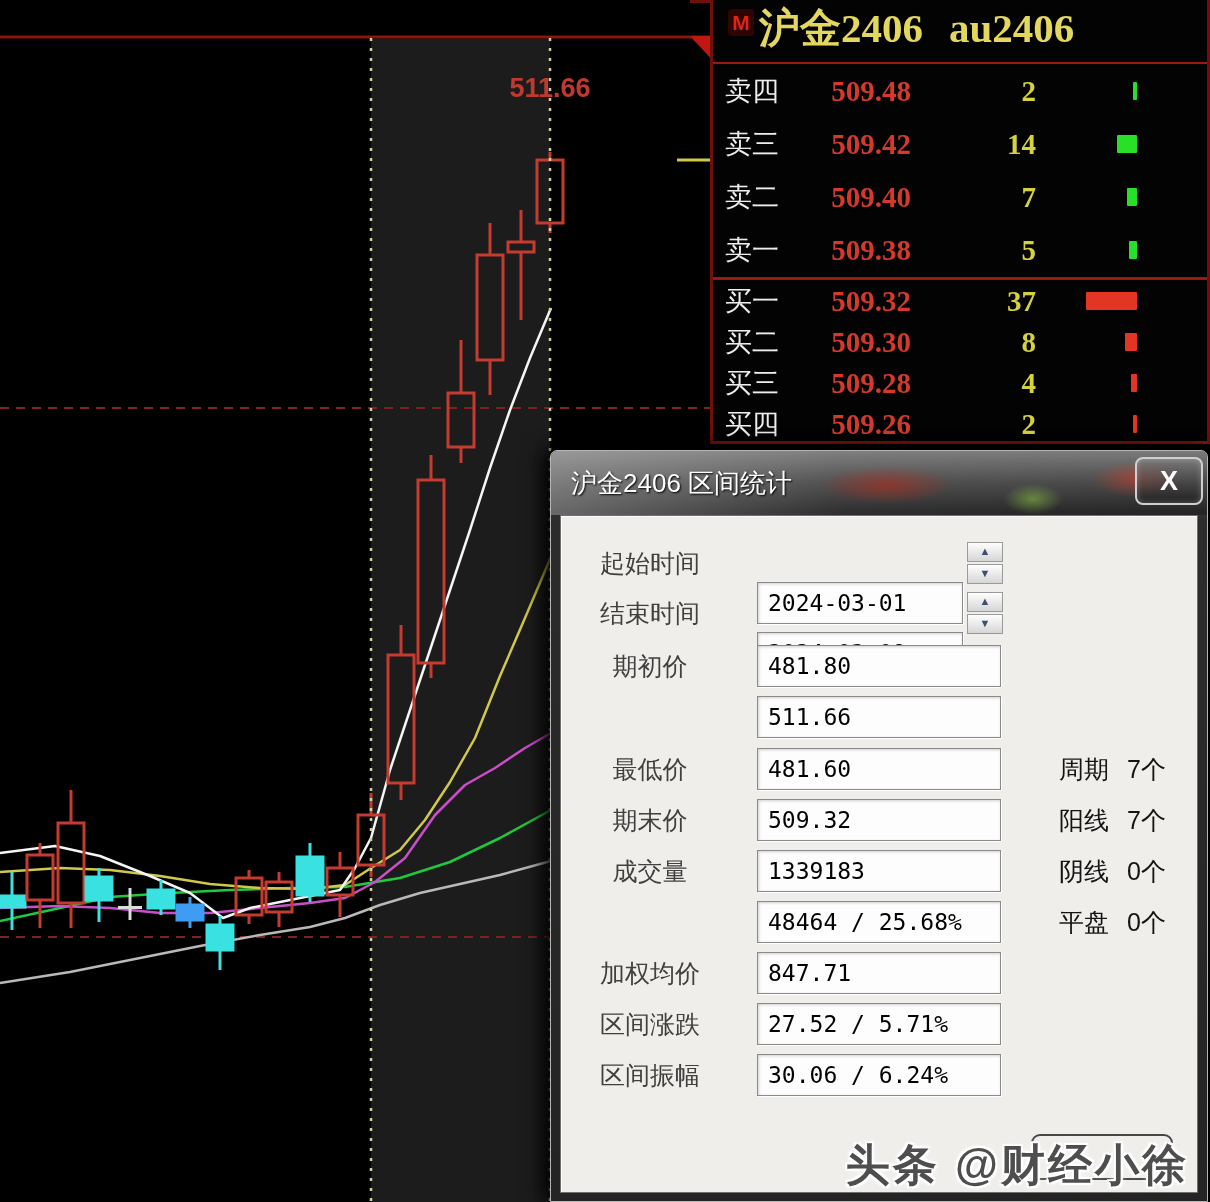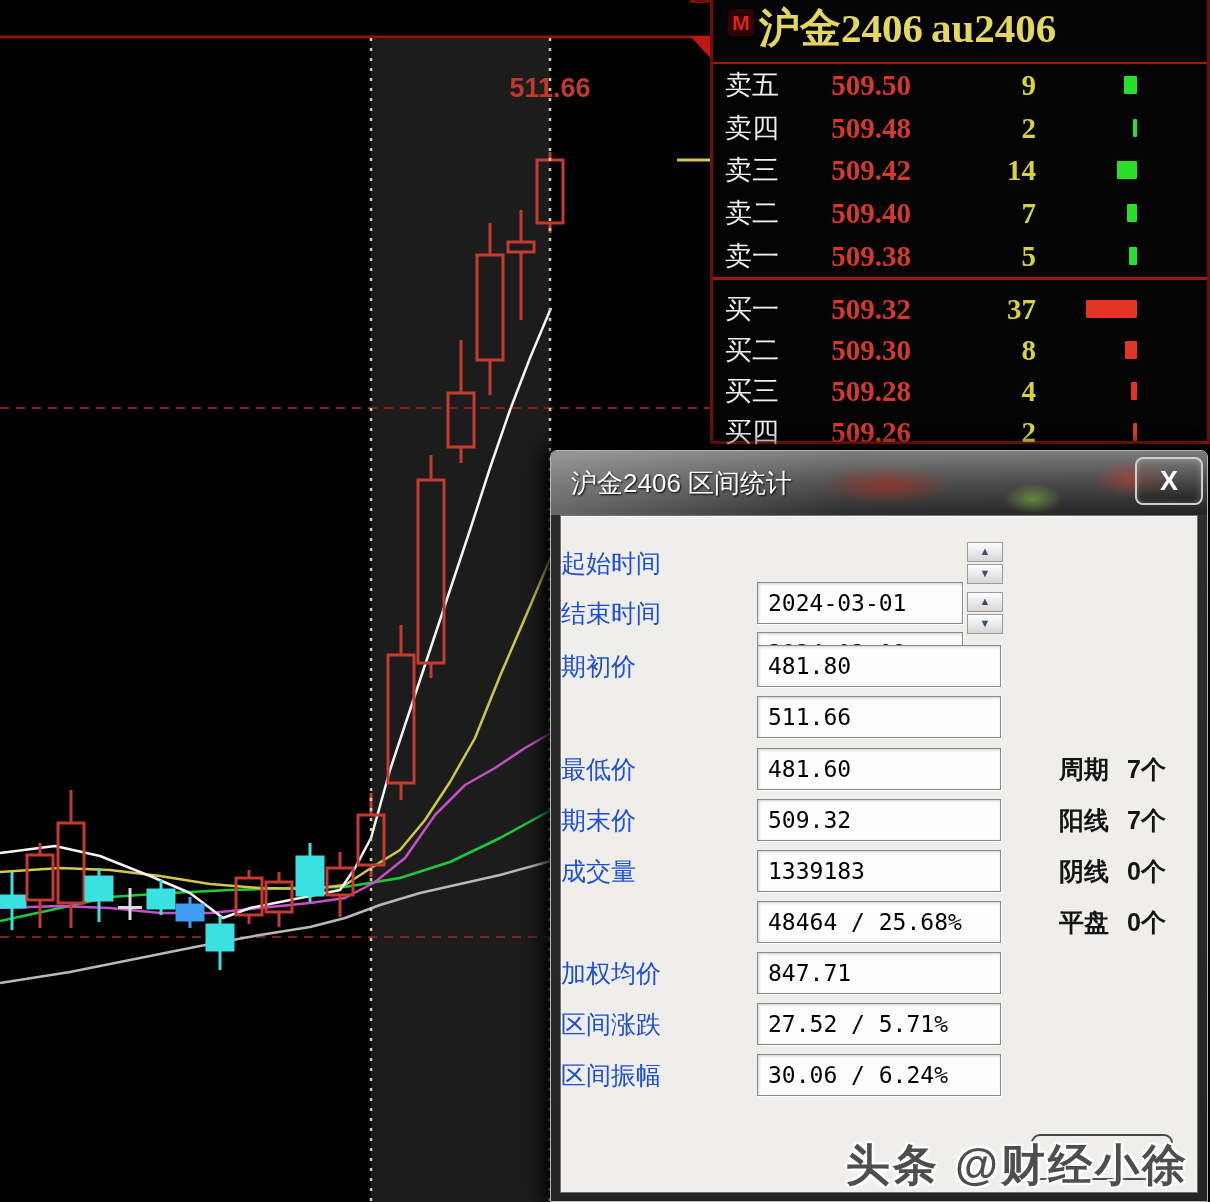--- a/index.html
+++ b/index.html
@@ -13,23 +13,23 @@
   
   .quote-top-line{position:absolute;left:690px;top:0;width:520px;height:3px;background:#6e1009;}
   .quote-panel{position:absolute;left:710px;top:0;width:500px;height:444px;background:#030303;
                box-sizing:border-box;border-left:3px solid #6e1009;border-right:3px solid #6e1009;
                border-bottom:3px solid #8c150c;}
   .quote-title-row{position:absolute;left:0;top:0;width:100%;height:62px;border-bottom:2px solid #9b1a10;}
   .m-badge{position:absolute;left:15px;top:9px;width:26px;height:27px;background:#2e0503;color:#e02415;
            font-weight:bold;font-size:21px;text-align:center;line-height:27px;border-radius:4px;}
   .quote-title{position:absolute;left:46px;top:1px;font-family:"Liberation Serif","DejaVu Serif",serif;
                font-size:41px;font-weight:bold;color:#e3d75e;white-space:nowrap;}
-  .quote-title .code{margin-left:8px;}
+  .quote-title .code{margin-left:26px;}
   .ask-rows{position:absolute;top:64px;left:0;right:0;height:213px;display:flex;flex-direction:column;}
-  .bid-rows{position:absolute;top:280px;left:0;right:0;height:164px;display:flex;flex-direction:column;margin-top:8px;}
+  .bid-rows{position:absolute;top:280px;left:0;right:0;height:164px;display:flex;flex-direction:column;}
   .sep-line{position:absolute;top:277px;left:0;width:100%;height:3px;background:#9b1a10;}
   .quote-row{flex:1;position:relative;}
   .q-label{position:absolute;left:12px;top:50%;transform:translateY(-50%);color:#ededed;font-size:27px;}
   .q-price{position:absolute;left:86px;width:112px;top:50%;transform:translateY(-50%);text-align:right;
            font-family:"Liberation Serif","DejaVu Serif",serif;font-weight:bold;font-size:29px;color:#d4392c;}
   .q-qty{position:absolute;left:228px;width:95px;top:50%;transform:translateY(-50%);text-align:right;
          font-family:"Liberation Serif","DejaVu Serif",serif;font-weight:bold;font-size:29px;color:#d6d23e;}
   .q-bar{position:absolute;right:70px;top:50%;transform:translateY(-50%);height:18px;border-radius:1px;}
 
   
@@ -47,33 +47,33 @@
   .dialog-title{position:absolute;left:20px;top:15px;color:#ffffff;font-size:26px;
                 text-shadow:1px 1px 2px #000;white-space:nowrap;}
   .dialog-close{position:absolute;right:4px;top:6px;width:68px;height:48px;box-sizing:border-box;
                 border:2px solid #cfcfcf;border-radius:8px;color:#fff;font-weight:bold;font-size:27px;
                 text-align:center;line-height:44px;cursor:pointer;
                 background:linear-gradient(180deg, rgba(130,130,130,.55), rgba(25,25,25,.65));
                 box-shadow:inset 0 0 6px rgba(255,255,255,.25);}
   .dialog-body{position:absolute;left:9px;right:9px;top:64px;bottom:8px;background:#efeeeb;
                border:1px solid #6f6f6f;box-shadow:inset 1px 1px 0 #fbfbfb;}
   .field-row{position:absolute;left:0;width:100%;height:42px;}
-  .f-label{position:absolute;left:0;width:178px;text-align:left;font-size:25px;color:#1d4ed8;
+  .f-label{position:absolute;left:0;width:178px;text-align:center;font-size:25px;color:#404040;
            line-height:42px;white-space:nowrap;}
   .f-input{position:absolute;left:196px;top:0;width:244px;height:42px;box-sizing:border-box;
            background:#fdfdfd;border:1px solid #8a8a8a;
            box-shadow:inset 1px 1px 3px rgba(0,0,0,.18),1px 1px 0 #ffffff;
            font-family:"DejaVu Sans Mono","Liberation Mono",monospace;font-size:23px;line-height:40px;
            padding-left:10px;color:#000;white-space:nowrap;}
   .f-input.date{width:206px;margin-top:40px;}
   .spinner{position:absolute;left:406px;top:0;width:36px;height:42px;}
   .spin-btn{box-sizing:border-box;width:100%;height:20px;margin-bottom:2px;border:1px solid #9a9a9a;
             background:linear-gradient(#fefefe,#d6d6d6);text-align:center;font-size:11px;color:#3c5070;
             line-height:17px;cursor:pointer;}
-  .stat-row{position:absolute;left:498px;height:30px;line-height:30px;font-size:25px;color:#141414;white-space:nowrap;font-weight:bold;}
+  .stat-row{position:absolute;left:498px;height:30px;line-height:30px;font-size:25px;color:#141414;white-space:nowrap;}
   .stat-row .v{margin-left:18px;}
   .ok-button{position:absolute;left:470px;top:618px;width:142px;height:46px;box-sizing:border-box;
              border:2px solid #474747;border-radius:9px;background:transparent;cursor:pointer;}
   .watermark{position:absolute;right:8px;top:620px;font-size:44px;font-weight:bold;color:#4e4e4e;
              letter-spacing:3px;white-space:nowrap;
              text-shadow:-2px -2px 0 #fff,2px -2px 0 #fff,-2px 2px 0 #fff,2px 2px 0 #fff,0 0 7px #fff;}
 </style>
 </head>
 <body>
 
@@ -156,26 +156,20 @@
 
   <div class="quote-top-line"></div>
 
   <div class="quote-panel">
     <div class="quote-title-row">
       <span class="m-badge">M</span>
       <span class="quote-title"><span>沪金2406</span><span class="code">au2406</span></span>
     </div>
     <div class="ask-rows" id="ask-rows">
         <div class="quote-row">
-          <span class="q-label">卖五</span>
-          <span class="q-price">509.50</span>
-          <span class="q-qty">9</span>
-          <span class="q-bar" style="width: 13px; background: rgb(41, 224, 41);"></span>
-        </div>
-        <div class="quote-row">
           <span class="q-label">卖四</span>
           <span class="q-price">509.48</span>
           <span class="q-qty">2</span>
           <span class="q-bar" style="width: 4px; background: rgb(41, 224, 41);"></span>
         </div>
         <div class="quote-row">
           <span class="q-label">卖三</span>
           <span class="q-price">509.42</span>
           <span class="q-qty">14</span>
           <span class="q-bar" style="width: 20px; background: rgb(41, 224, 41);"></span>

